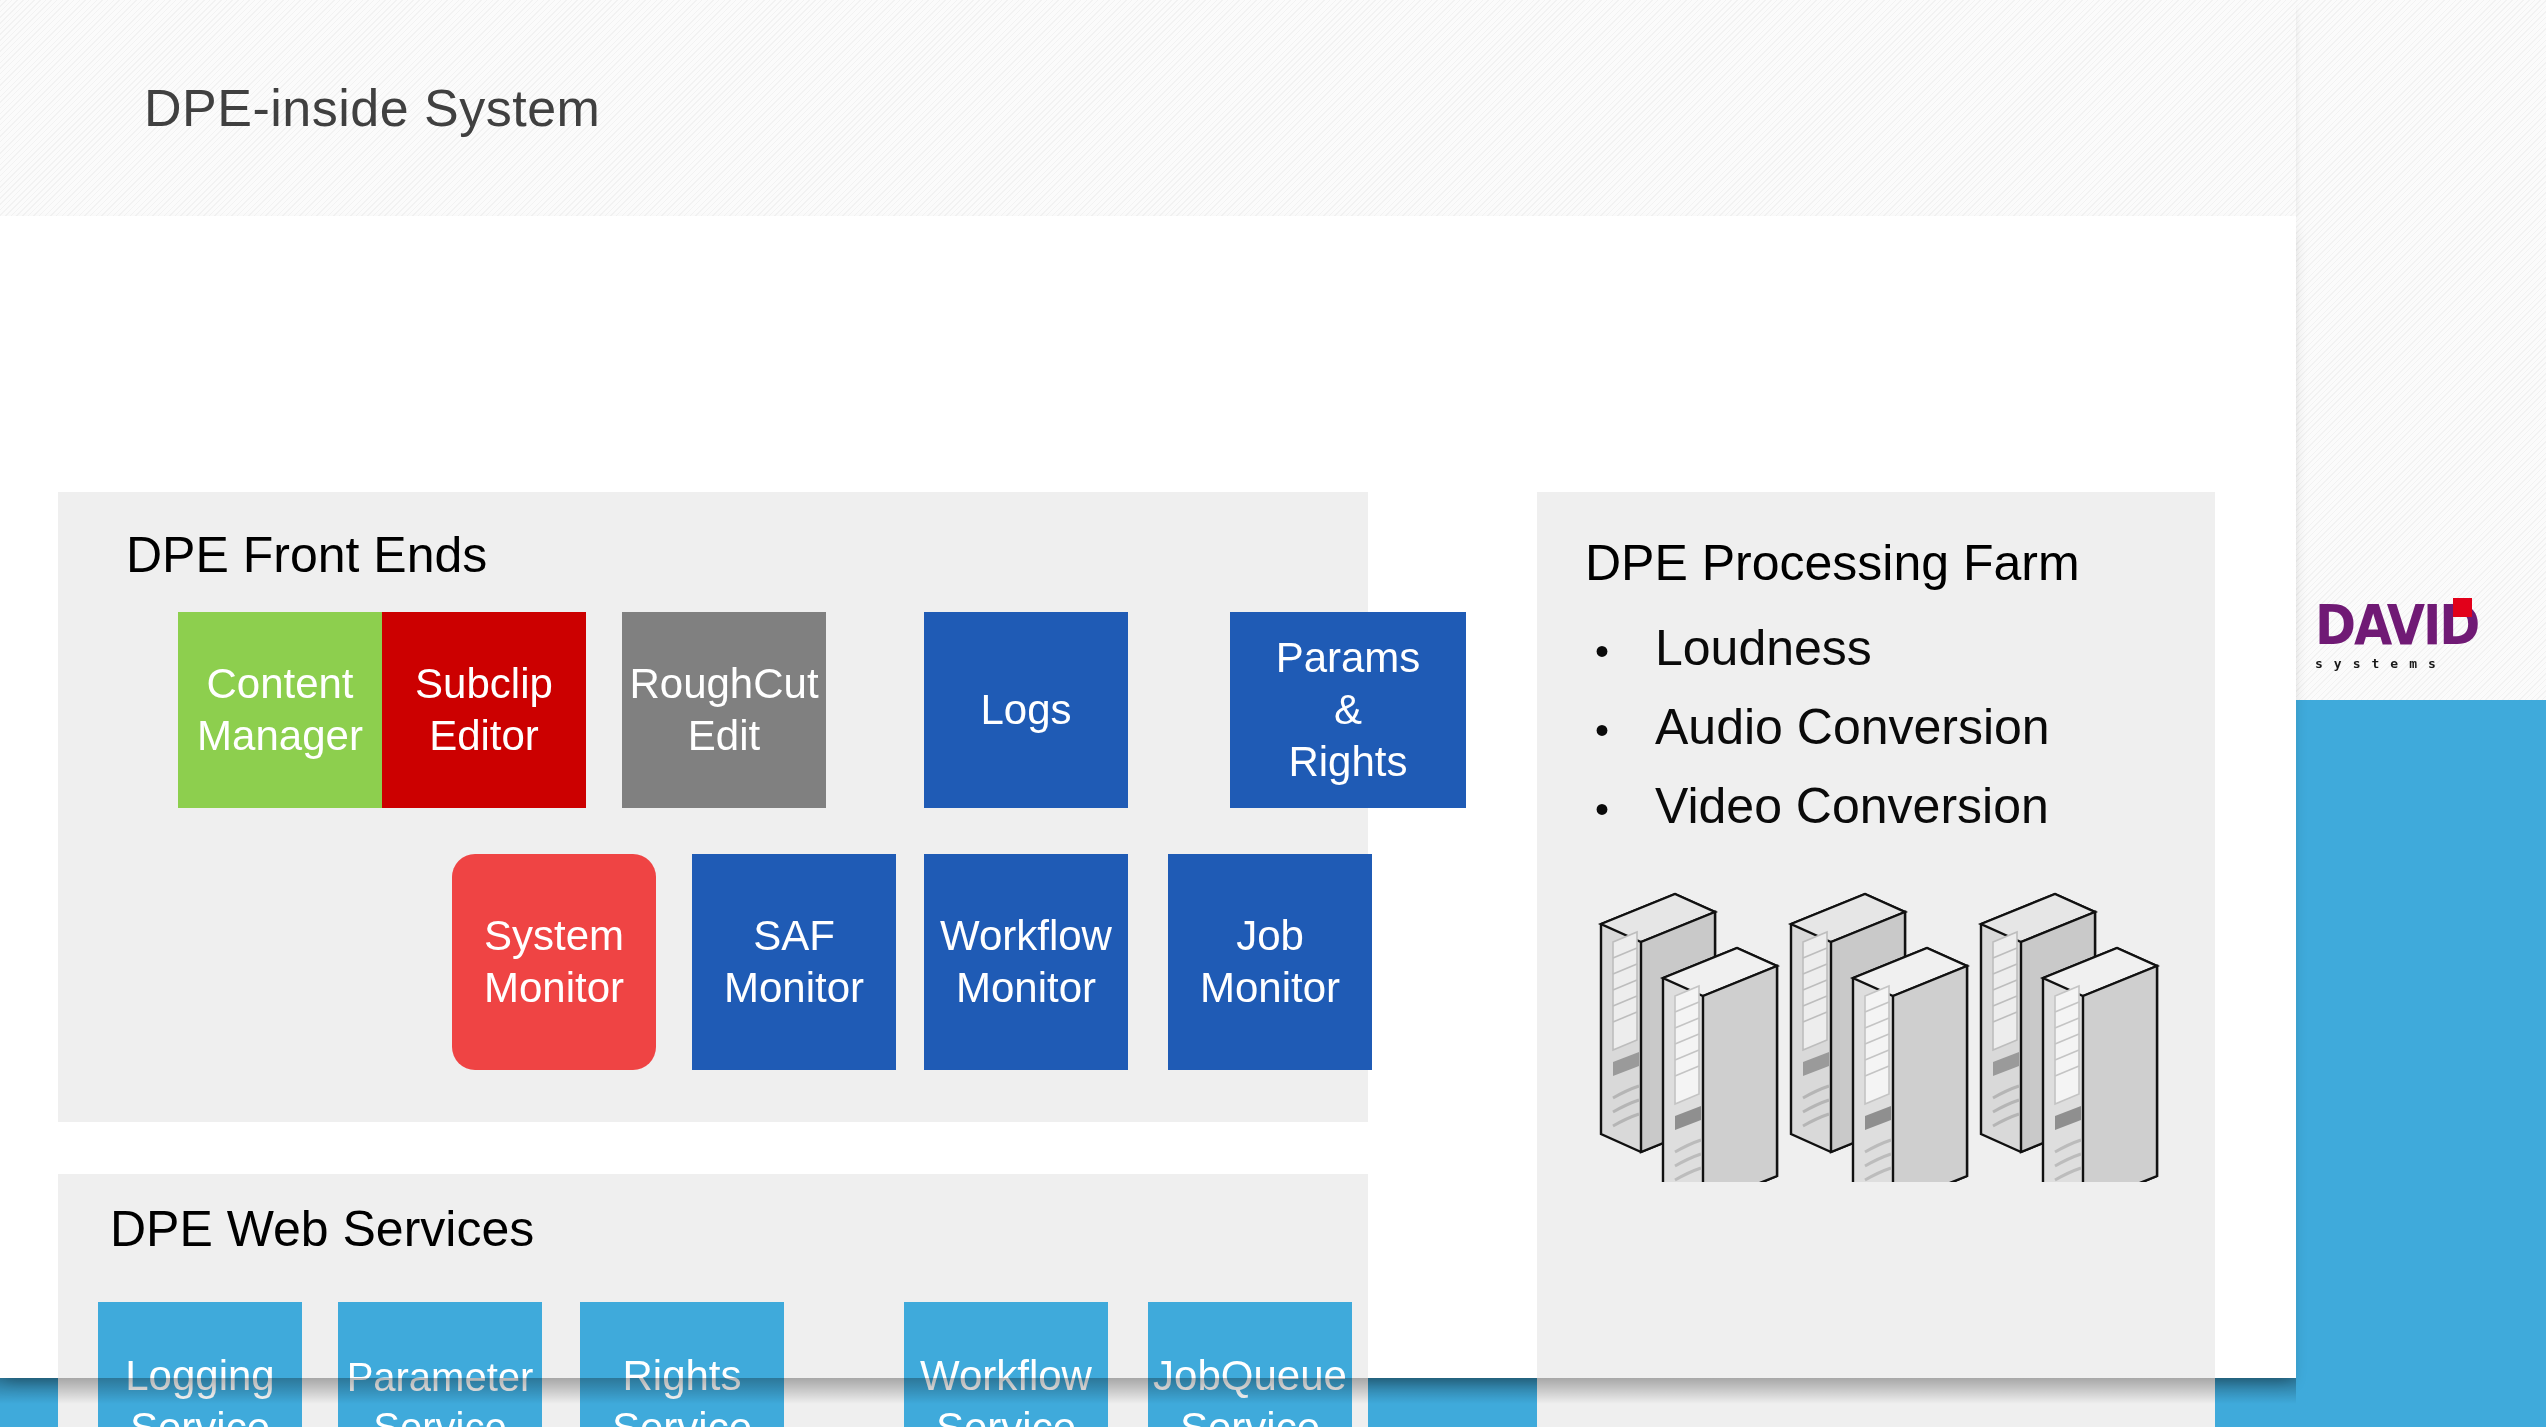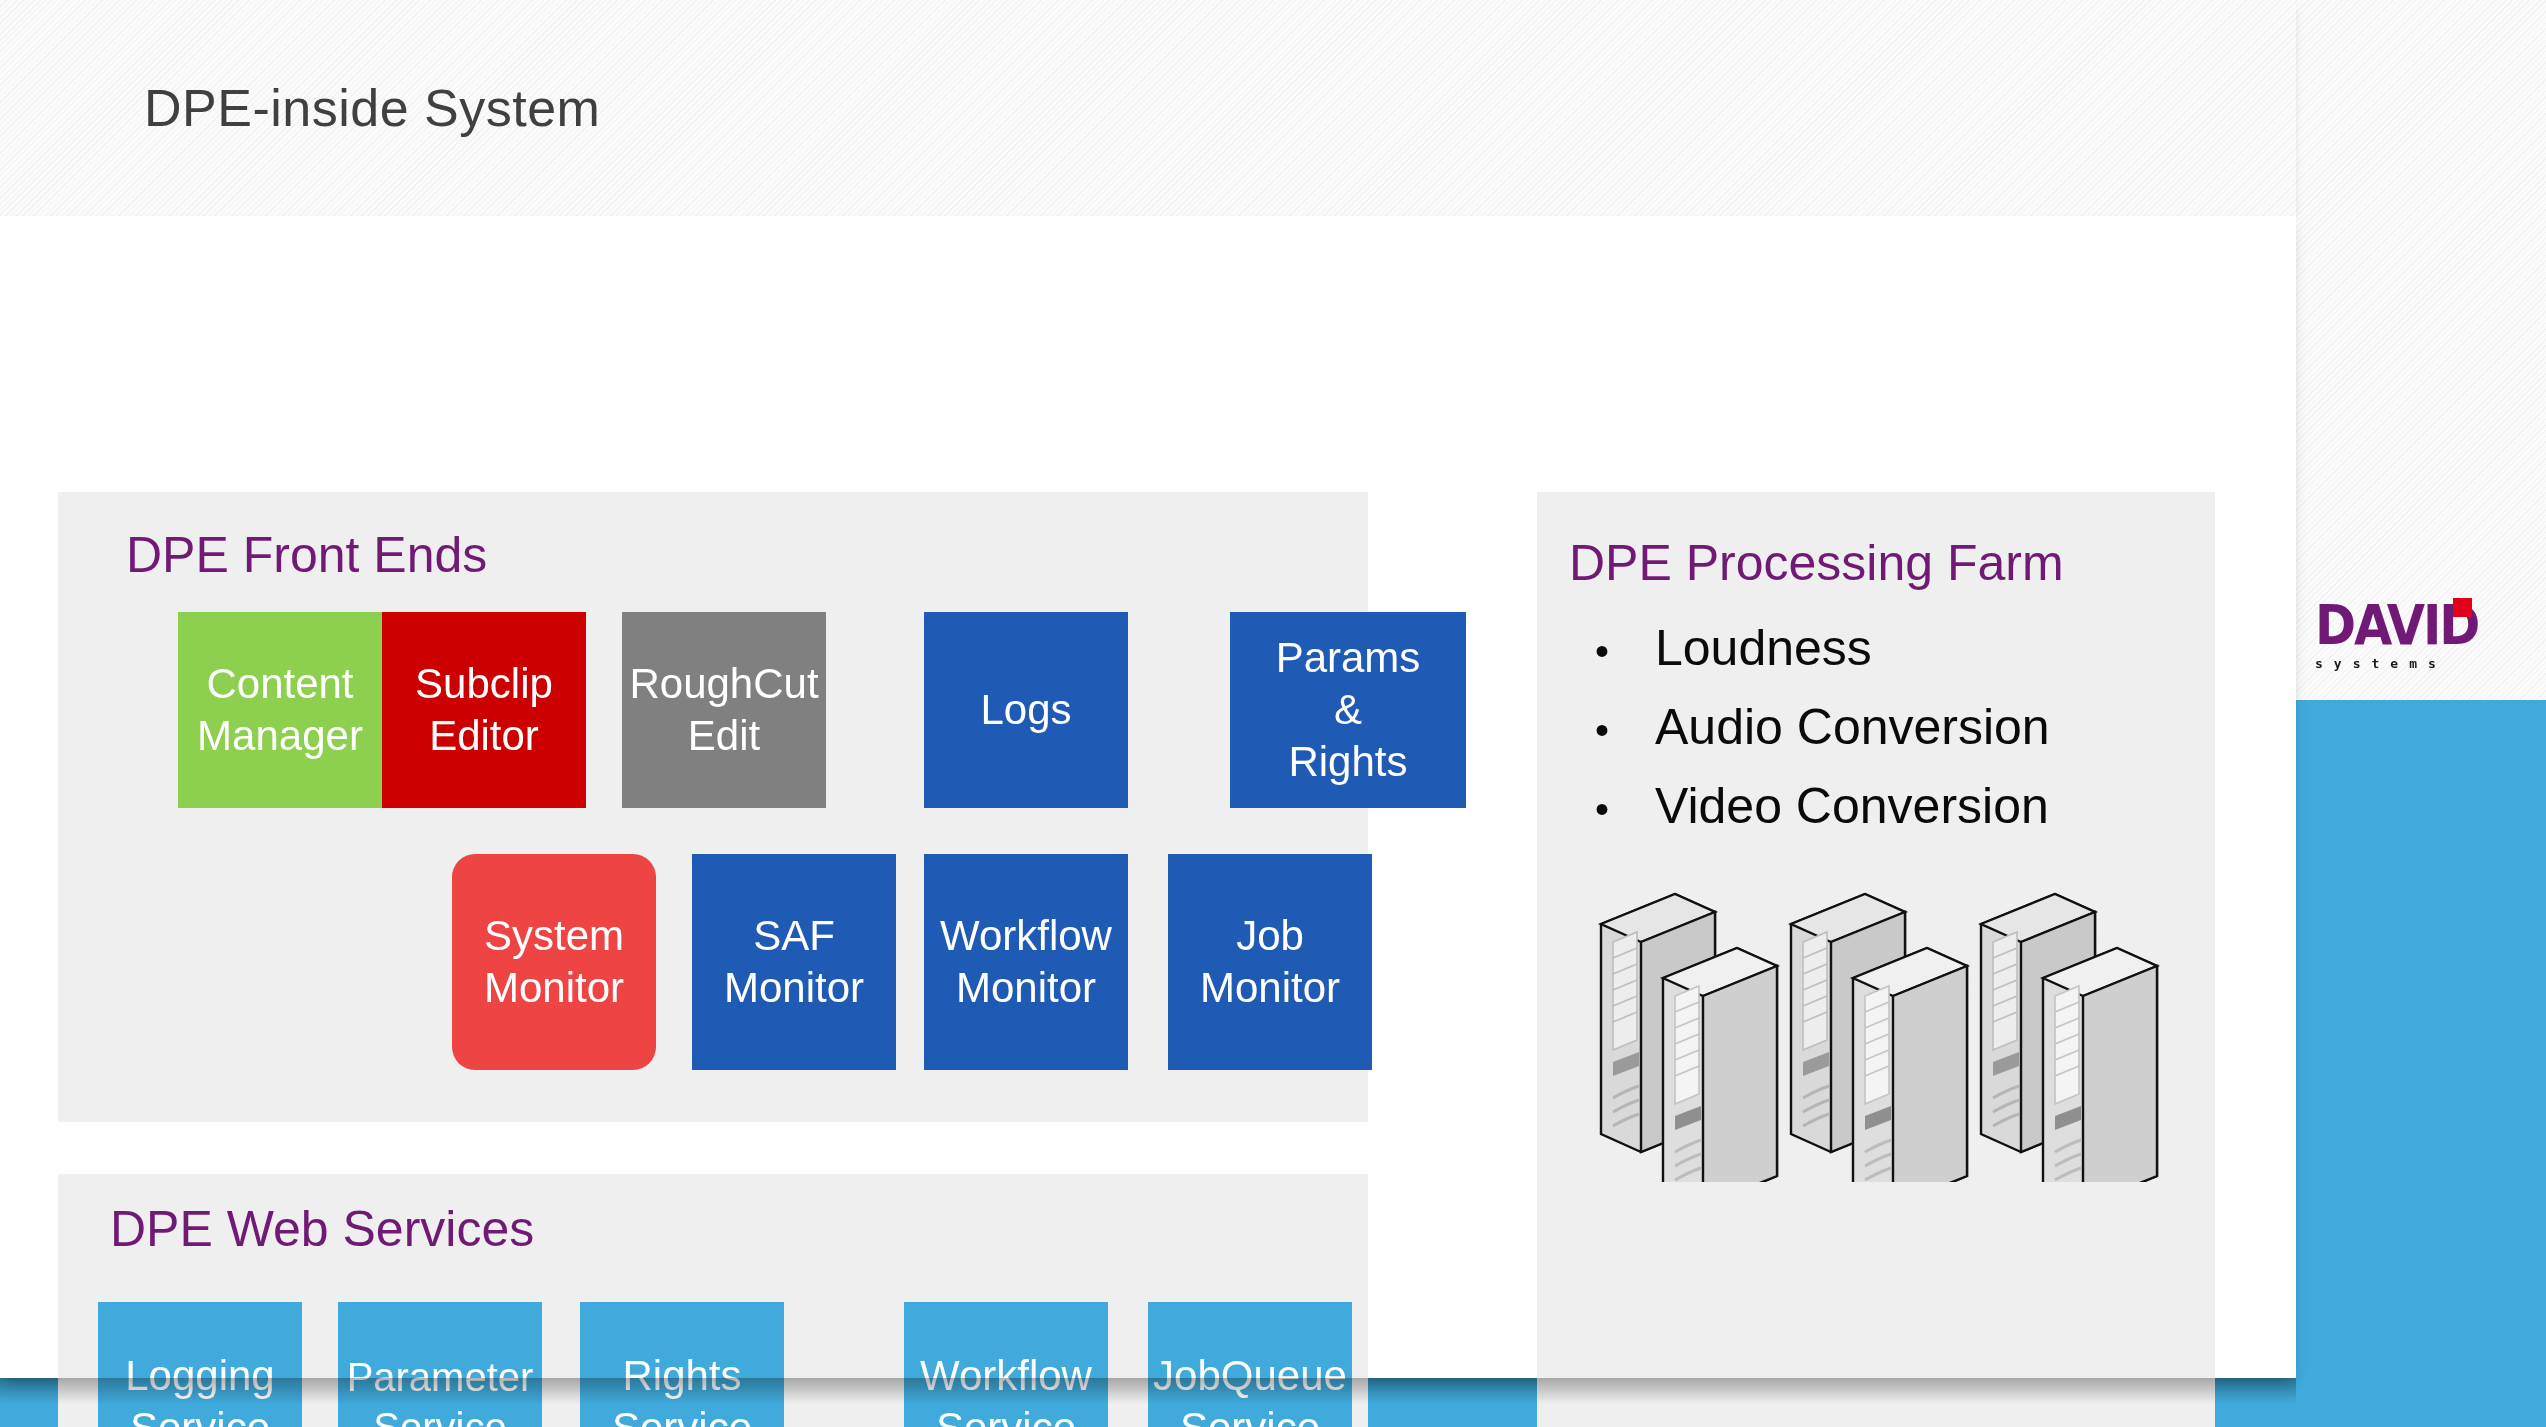--- a/index.html
+++ b/index.html
@@ -144,27 +144,27 @@
     background: #EFEFEF;
   }
   #panel-front-ends { left: 58px;  top: 276px;  width: 1310px; height: 630px; }
   #panel-web-svcs   { left: 58px;  top: 958px;  width: 1310px; height: 362px; }
   #panel-farm       { left: 1537px; top: 276px; width: 678px;  height: 1044px; }
 
   .panel-title {
     position: absolute;
     font-size: 50px;
     font-weight: 400;
-    color: #701a75;
+    color: #000000;
     white-space: nowrap;
     font-stretch: condensed;
   }
   #panel-front-ends .panel-title { left: 68px; top: 34px; }
   #panel-web-svcs   .panel-title { left: 52px; top: 26px; }
-  #panel-farm       .panel-title { left: 32px; top: 42px; }
+  #panel-farm       .panel-title { left: 48px; top: 42px; }
 
   
   .tile {
     position: absolute;
     display: flex;
     align-items: center;
     justify-content: center;
     text-align: center;
     color: #ffffff;
     font-size: 42px;

